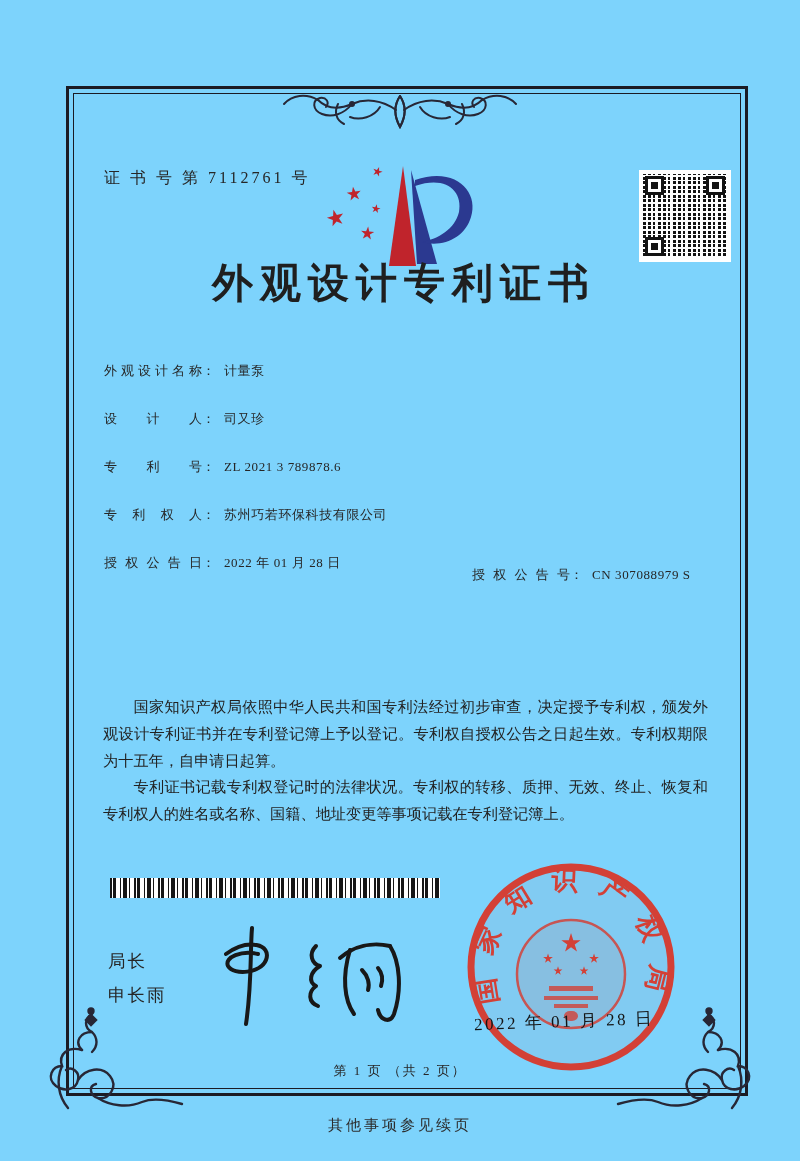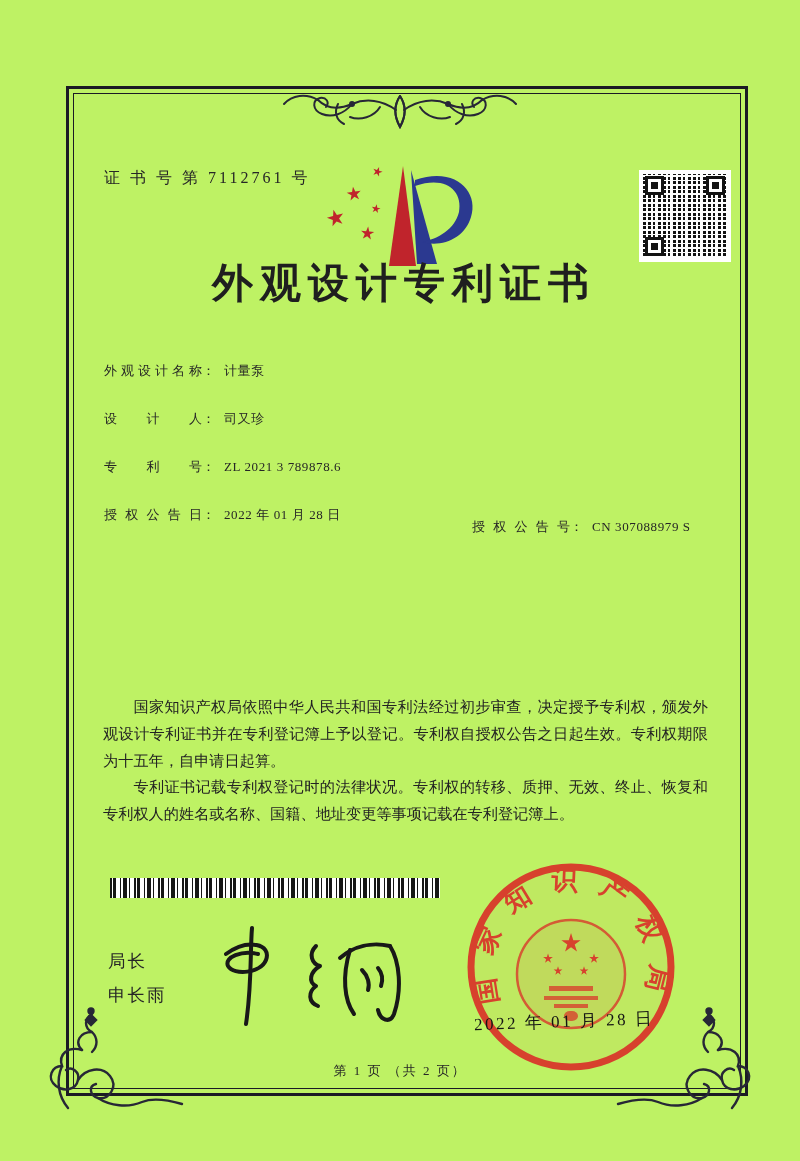--- a/index.html
+++ b/index.html
@@ -1,17 +1,17 @@
 <!DOCTYPE html>
 <html lang="zh"><head>
 <meta charset="utf-8">
 <style>
   html,body{margin:0;padding:0;background:#ffffff;}
   .sheet{
-    position:relative;width:800px;height:1161px;background:#bef264;
+    position:relative;width:800px;height:1161px;background:#7dd3fc;
     font-family:"Liberation Serif","DejaVu Serif",serif;color:#262626;overflow:hidden;
   }
   
   .frame{position:absolute;left:66px;top:86px;width:676px;height:1004px;border:3px solid #1b1b24;}
   .frame-inner{position:absolute;inset:4px;border:1px solid #1b1b24;}
   
   .orn{position:absolute;pointer-events:none;}
   .orn-center{left:282px;top:80px;width:236px;height:58px;}
   .orn-bl{left:34px;top:1006px;width:150px;height:112px;}
   .orn-br{left:616px;top:1006px;width:150px;height:112px;transform:scaleX(-1);}
@@ -127,20 +127,23 @@
 
   <div class="fields">
     <div class="frow">
       <span class="flabel">外观设计名称</span><span class="fcolon">：</span><span class="fvalue">计量泵</span>
     </div>
     <div class="frow">
       <span class="flabel">设计人</span><span class="fcolon">：</span><span class="fvalue">司又珍</span>
     </div>
     <div class="frow">
       <span class="flabel">专利号</span><span class="fcolon">：</span><span class="fvalue">ZL 2021 3 789878.6</span>
+    </div>
+    <div class="frow">
+      <span class="flabel">专利权人</span><span class="fcolon">：</span><span class="fvalue">苏州巧若环保科技有限公司</span>
     </div>
     <div class="frow">
       <span class="flabel">授权公告日</span><span class="fcolon">：</span><span class="fvalue">2022 年 01 月 28 日</span>
       <span class="grant-pair">
         <span class="flabel">授权公告号</span><span class="fcolon">：</span><span class="fvalue">CN 307088979 S</span>
       </span>
     </div>
   </div>
 
   <div class="paras">
@@ -184,14 +187,15 @@
       <rect x="87" y="128" width="44" height="5"></rect>
       <rect x="82" y="138" width="54" height="4"></rect>
       <rect x="92" y="146" width="34" height="4"></rect>
       <rect x="102" y="153" width="14" height="10" rx="6"></rect>
     </g>
   </svg>
   <div class="seal-date">2022 年 01 月 28 日</div>
 
   <div class="page-ind">第 1 页 （共 2 页）</div>
 
+  <div class="cont-note">其他事项参见续页</div>
 
 </div>
 
 </body></html>

